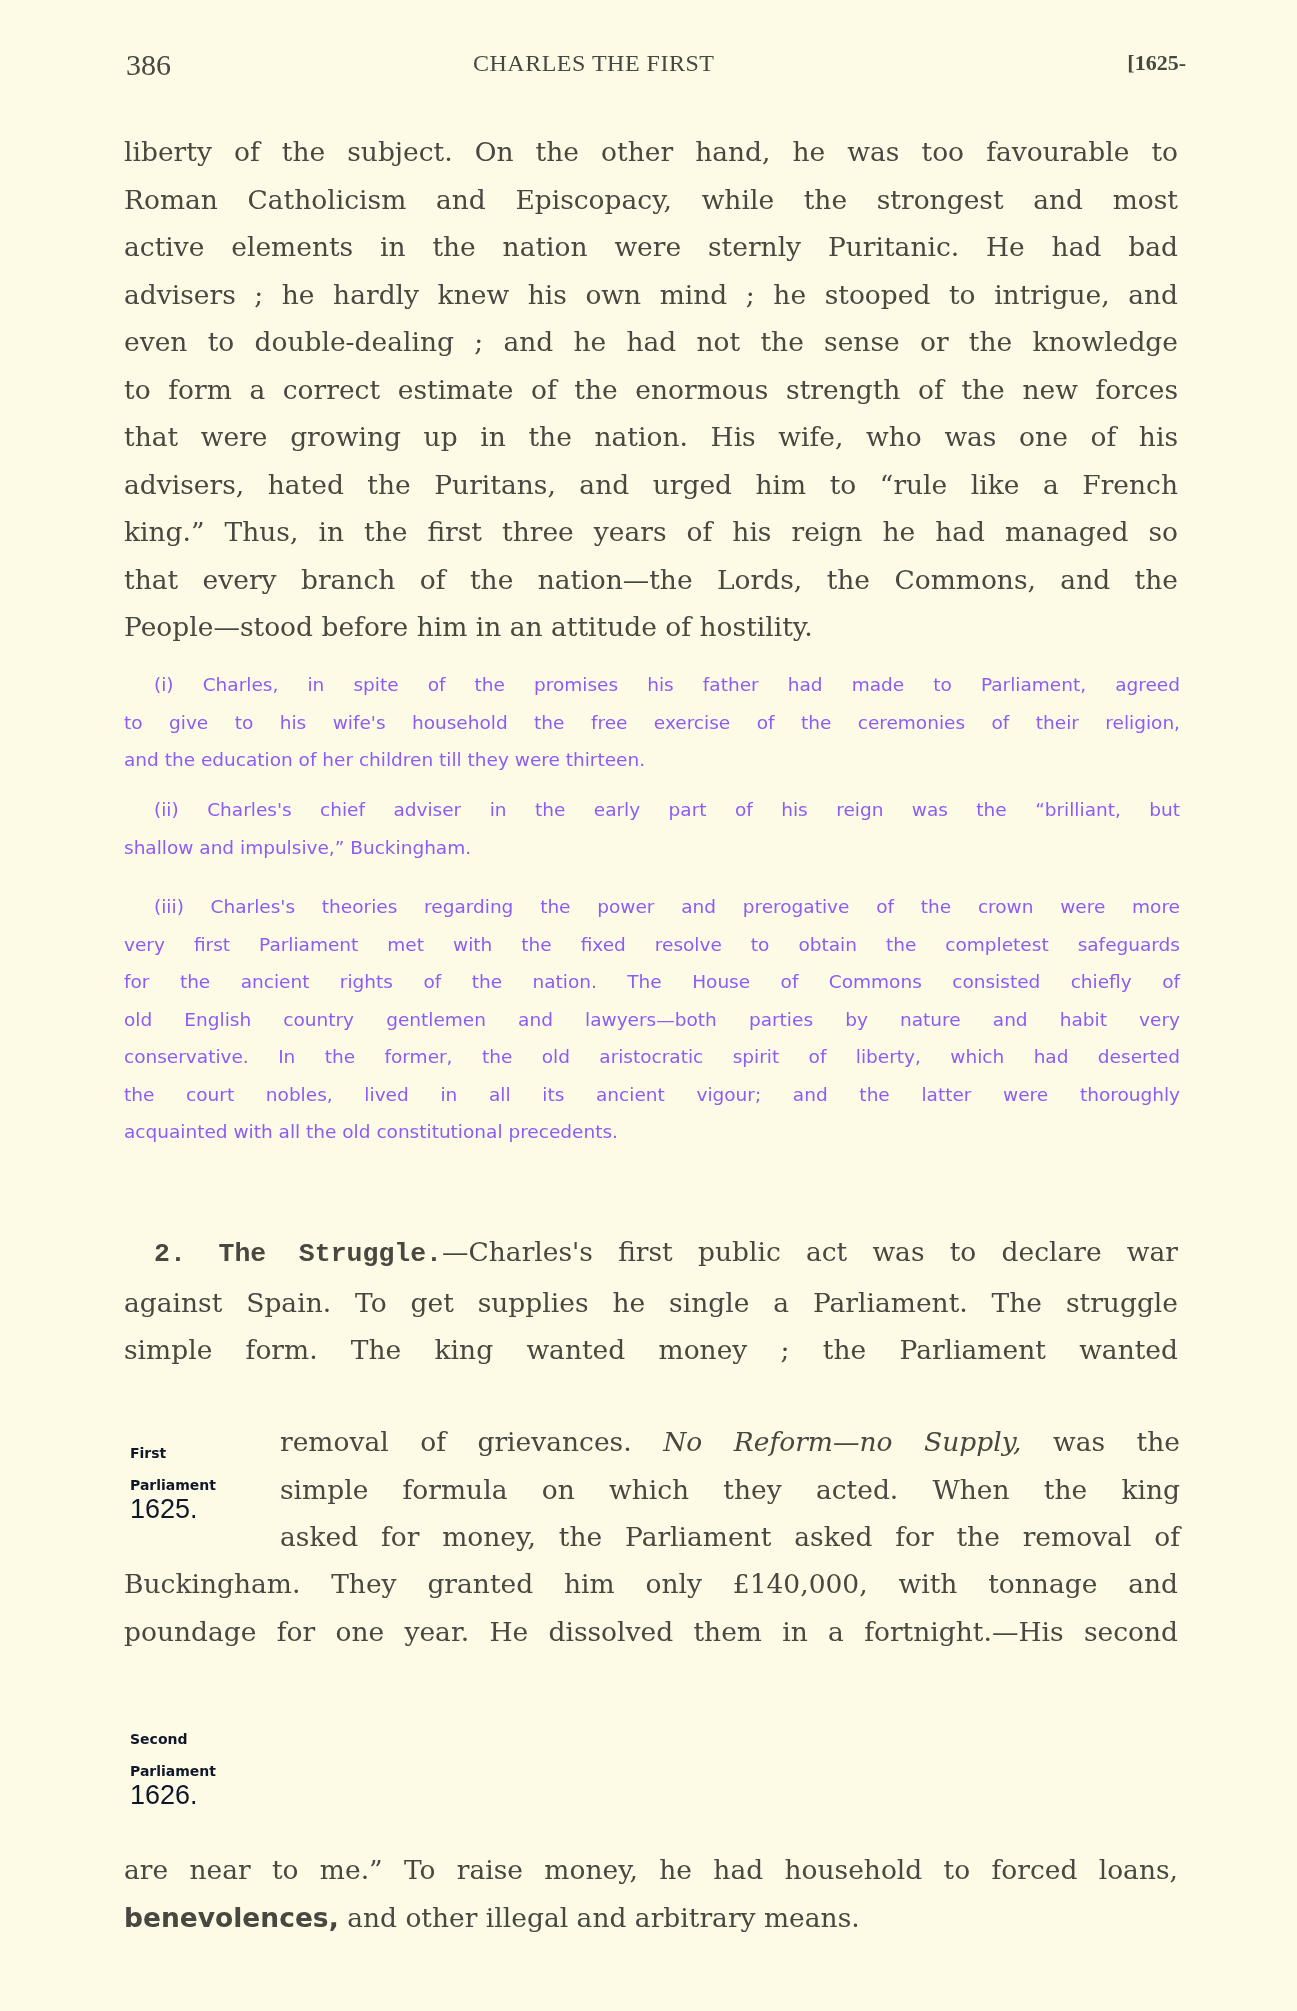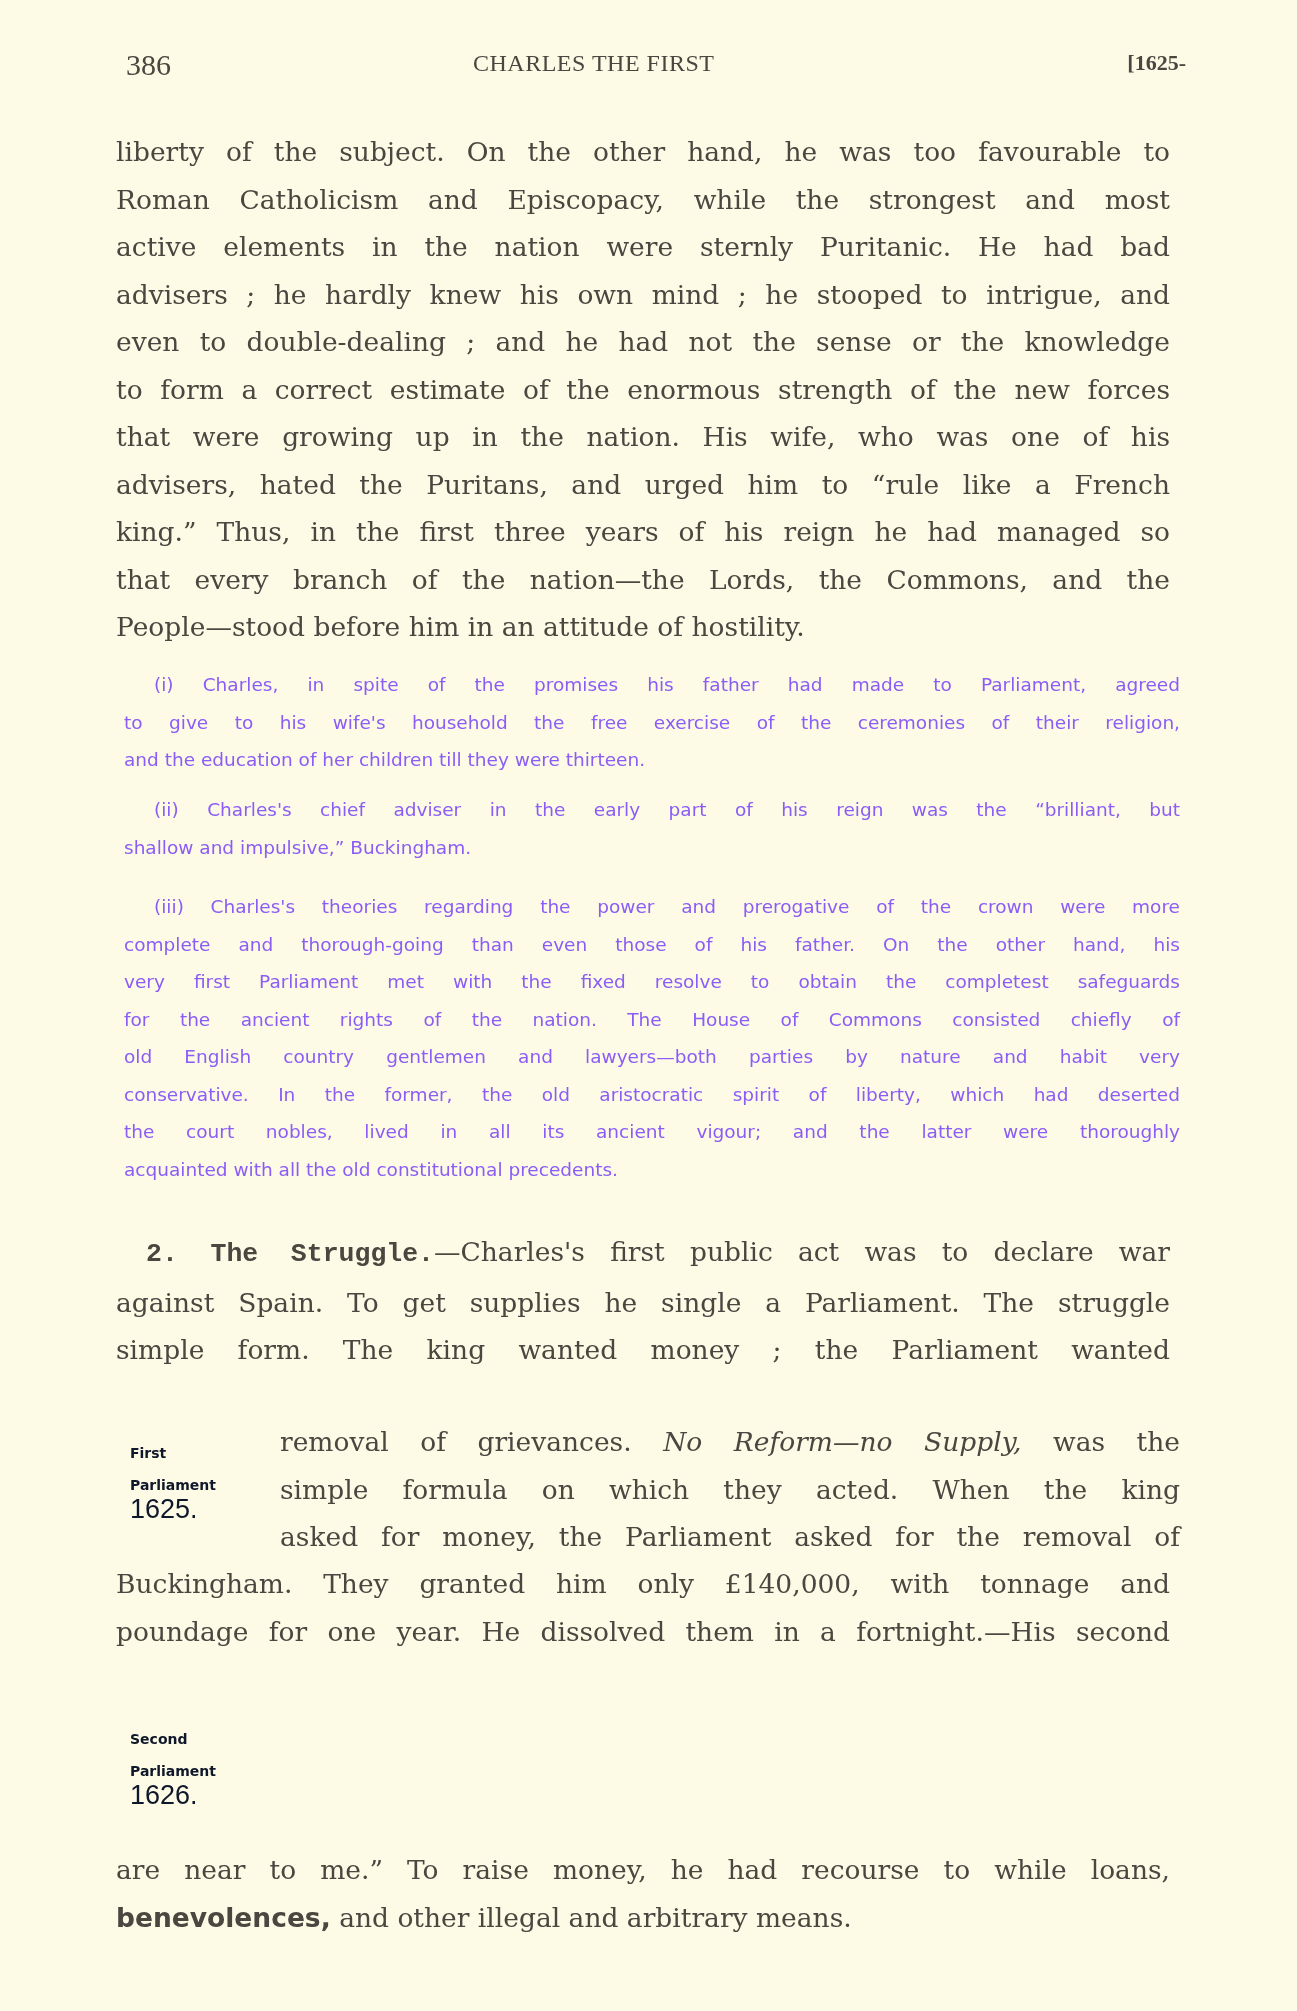--- a/index.html
+++ b/index.html
@@ -13,21 +13,21 @@
   }
   .page { position: absolute; left: 0; top: 0; width: 1297px; height: 1999px; }
   .header {
     position: absolute; top: 48px; left: 126px; width: 1060px; height: 40px;
   }
   .header .pgnum { position: absolute; left: 0; top: 0; font-size: 30px; font-family: "Liberation Serif", serif; }
   .header .title { position: absolute; left: 347px; top: 2px; font-size: 24px; font-family: "Liberation Serif", serif; letter-spacing: 0.5px; }
   .header .yr { position: absolute; right: 0; top: 2px; font-size: 22px; font-weight: bold; font-family: "Liberation Serif", serif; }
 
   .body-text {
-    position: absolute; left: 116px; width: 1054px;
+    position: absolute; left: 124px; width: 1054px;
     font-size: 26.5px; line-height: 47.5px; text-align: justify;
     font-family: "DejaVu Serif", serif;
   }
   .line { display: block; text-align: justify; text-align-last: justify; white-space: nowrap; }
   .line.last { text-align-last: left; }
 
   .note {
     position: absolute; left: 124px; width: 1056px;
     font-size: 18.5px; line-height: 37.5px; font-family: "DejaVu Sans", sans-serif;
     color: #8b5cf6;
@@ -77,21 +77,20 @@
     <span class="line last">and the education of her children till they were thirteen.</span>
   </div>
 
   <div class="note" style="top:791px;">
     <span class="line" style="padding-left:30px;">(ii) Charles's chief adviser in the early part of his reign was the “brilliant, but</span>
     <span class="line last">shallow and impulsive,” Buckingham.</span>
   </div>
 
   <div class="note" style="top:888px;">
     <span class="line" style="padding-left:30px;">(iii) Charles's theories regarding the power and prerogative of the crown were more</span>
-    <span class="line">complete and thorough-going than even those of his father. On the other hand, his</span>
     <span class="line">very first Parliament met with the fixed resolve to obtain the completest safeguards</span>
     <span class="line">for the ancient rights of the nation. The House of Commons consisted chiefly of</span>
     <span class="line">old English country gentlemen and lawyers—both parties by nature and habit very</span>
     <span class="line">conservative. In the former, the old aristocratic spirit of liberty, which had deserted</span>
     <span class="line">the court nobles, lived in all its ancient vigour; and the latter were thoroughly</span>
     <span class="line last">acquainted with all the old constitutional precedents.</span>
   </div>
 
   <div class="body-text" style="top:1228px;">
     <span class="line" style="padding-left:30px;"><b class="head">2. The Struggle.</b><span>—Charles's first public act was to declare war</span></span>
@@ -117,17 +116,17 @@
   </div>
 
 
   <div class="sidenote" style="top:1730px; left:130px; width:140px;">
     <span class="s-lbl">Second</span>
     <span class="s-lbl" style="margin-top:14px;">Parliament</span>
     <span class="s-yr">1626.</span>
   </div>
 
   <div class="body-text" style="top:1846px;">
-    <span class="line">are near to me.” To raise money, he had recourse to while loans,</span>
+    <span class="line">are near to me.” To raise money, he had household to forced loans,</span>
     <span class="line last"><span class="bold">benevolences,</span><span> and other illegal and arbitrary means.</span></span>
   </div>
 
 </div>
 
 </body></html>

